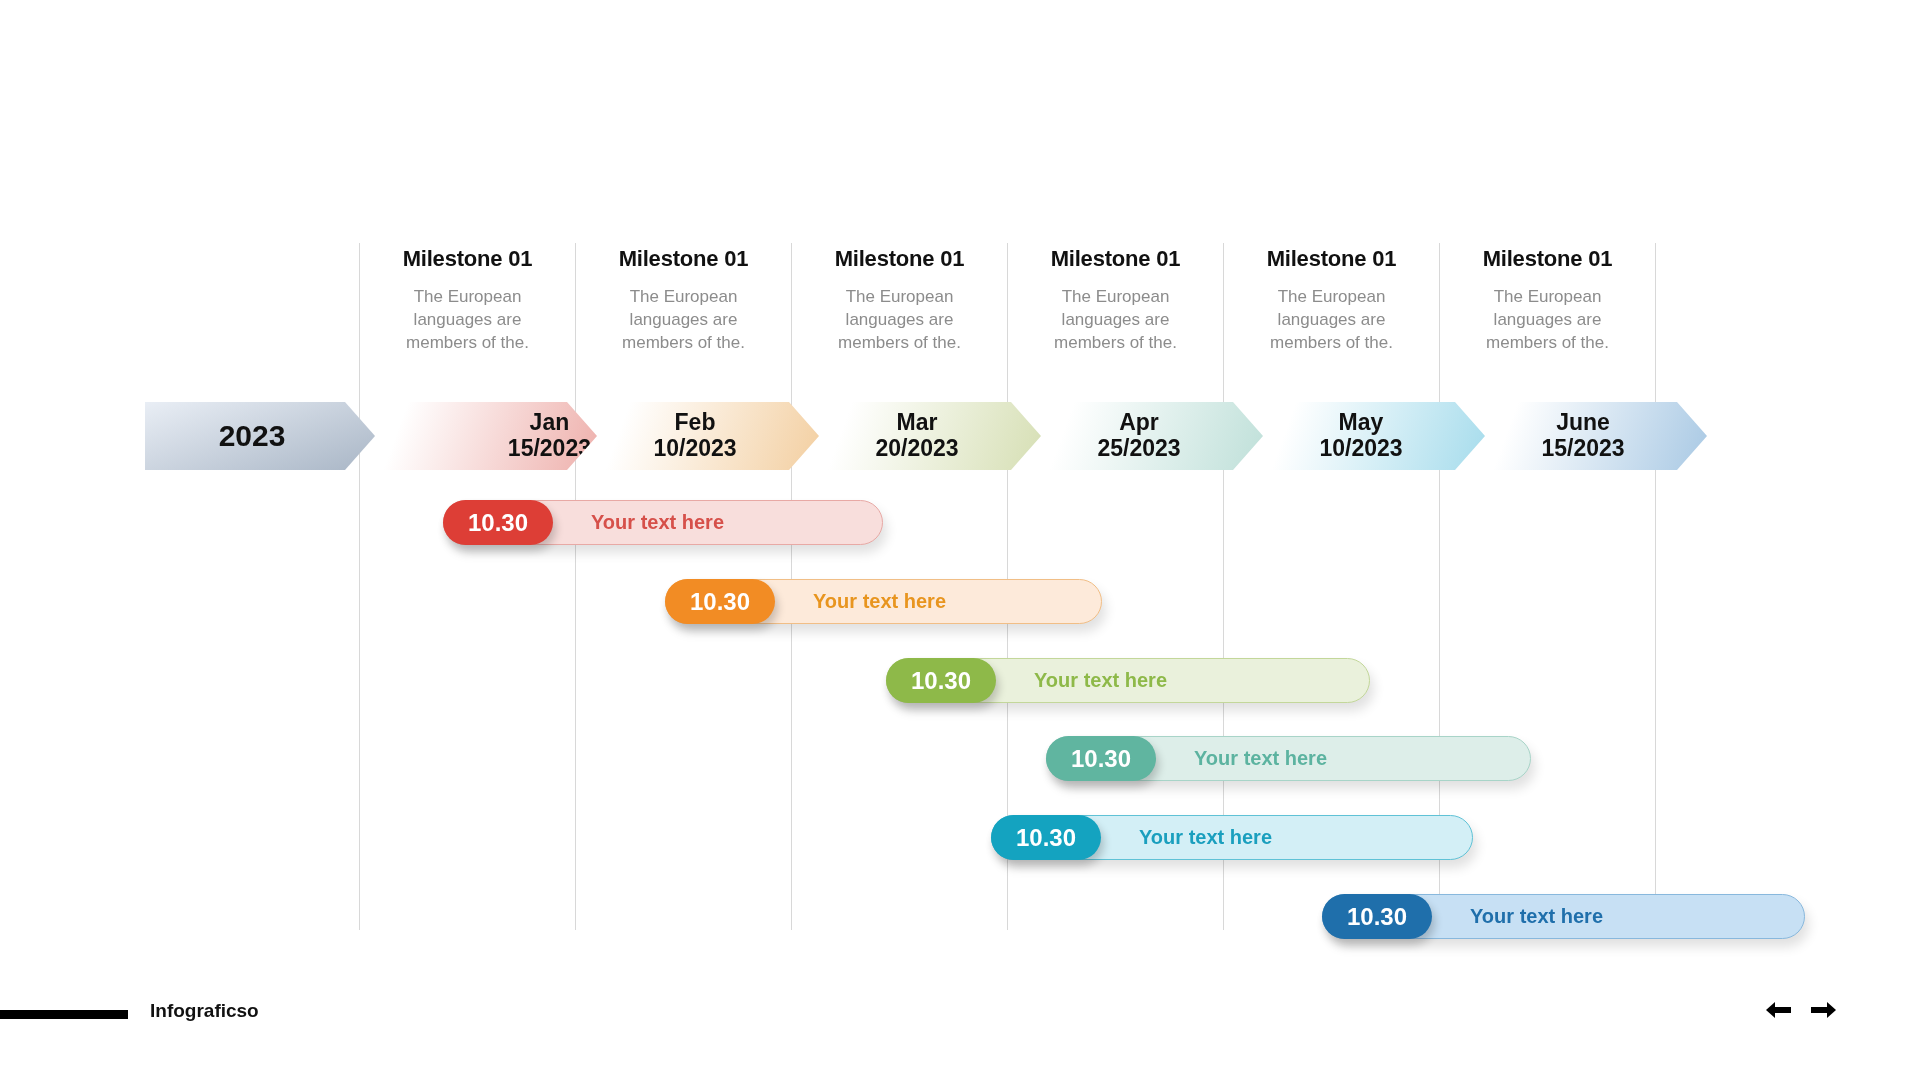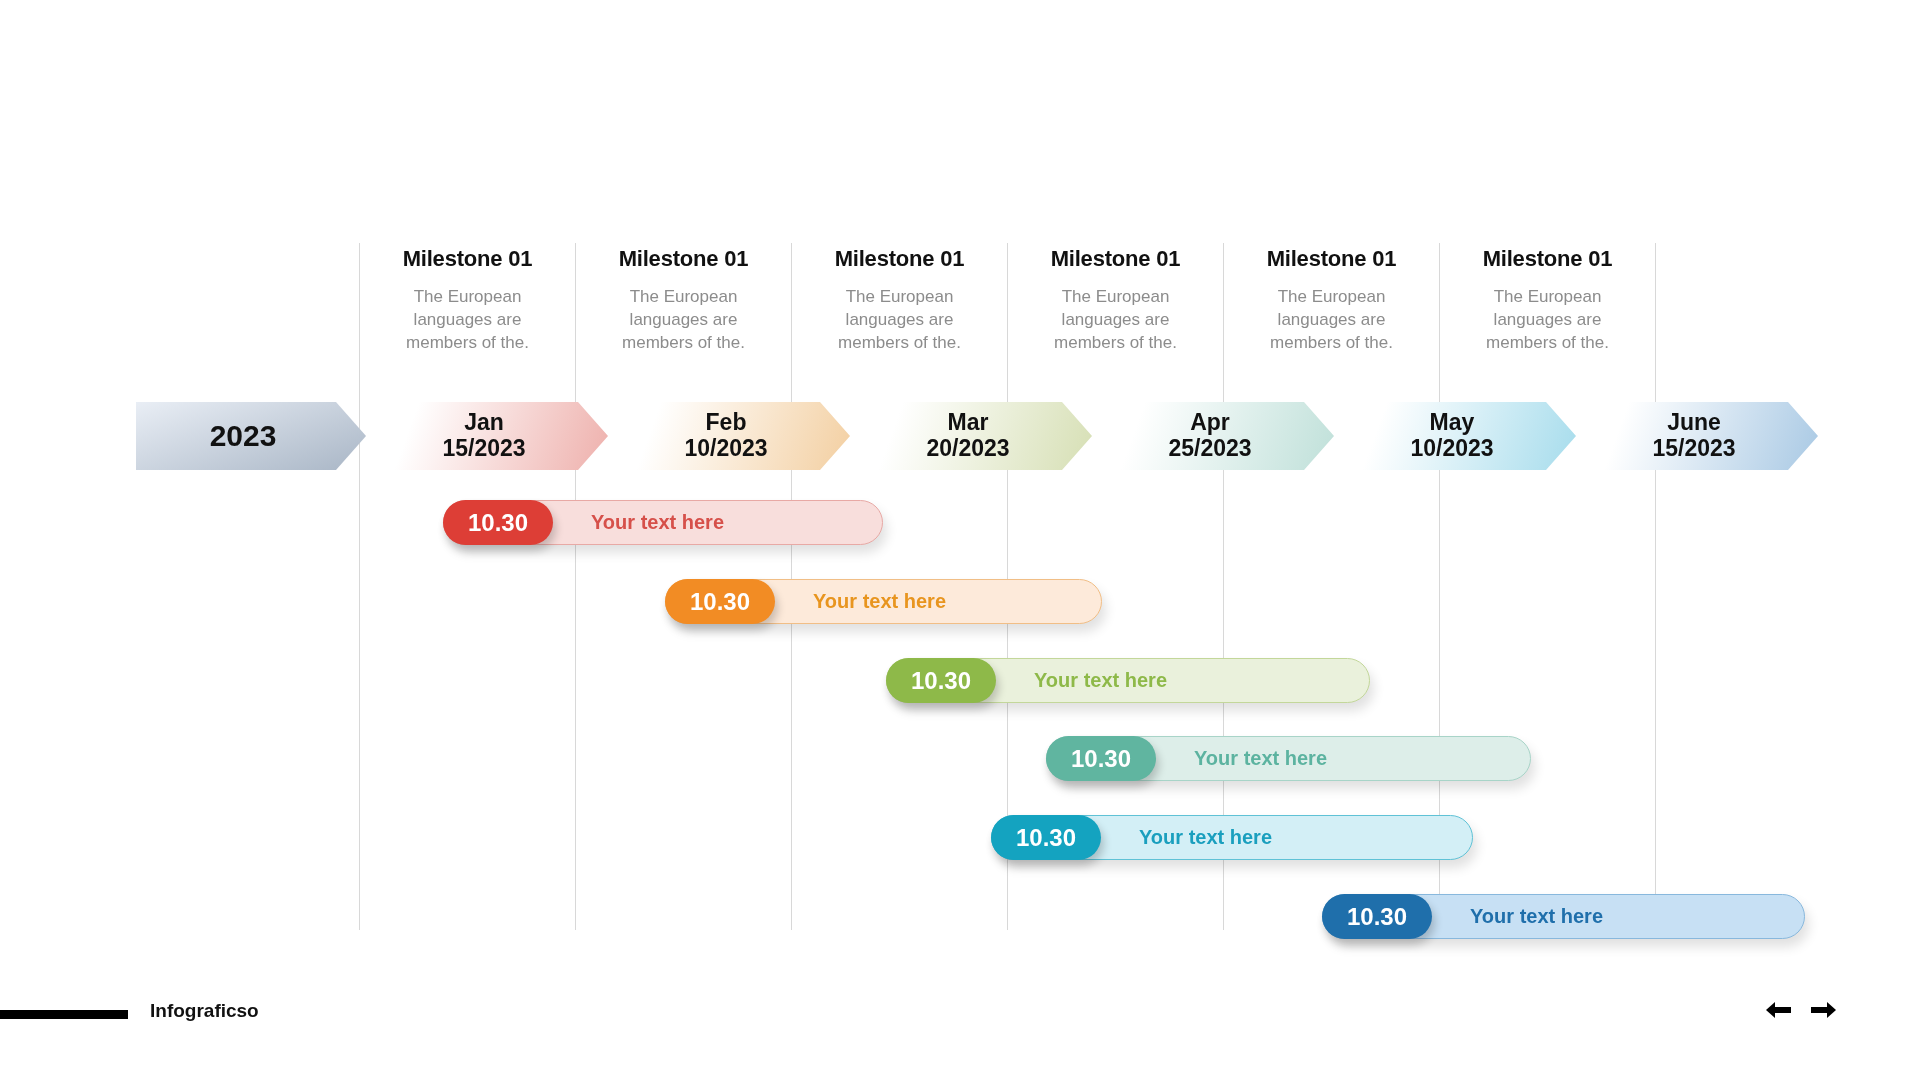--- a/index.html
+++ b/index.html
@@ -84,25 +84,24 @@
     font-size: 17px;
     color: #8c8c8c;
     line-height: 1.35;
     padding: 0 14px;
   }
 
   
   .chevron-row {
     position: absolute;
     top: 402px;
-    left: 136px;
+    left: 145px;
     height: 68px;
     display: flex;
     align-items: stretch;
-    gap: 20px;
   }
   .chev {
     position: relative;
     height: 68px;
     display: flex;
     align-items: center;
     justify-content: center;
     margin-right: 2px;
     filter: drop-shadow(2px 5px 5px rgba(0,0,0,0.16));
   }
@@ -251,21 +250,21 @@
       <div class="ms-col">
         <div class="ms-title">Milestone 01</div>
         <div class="ms-desc">The European languages are members of the.</div>
       </div>
     </div>
 
   <div class="chevron-row" id="chevrons">
       <div class="chev chev-year" style="background: linear-gradient(160deg, rgb(233, 238, 245) 0%, rgb(169, 182, 198) 100%);">
         <div class="chev-label">2023</div>
       </div>
-      <div class="chev chev-month" style="background: linear-gradient(110deg, rgb(255, 255, 255) 0%, rgb(255, 255, 255) 18%, rgb(238, 176, 172) 100%);">
+      <div class="chev chev-month" style="background: linear-gradient(110deg, rgb(255, 255, 255) 0%, rgb(255, 255, 255) 18%, rgb(238, 176, 172) 100%); justify-content: flex-end;">
         <div class="chev-label">
           <span class="m">Jan</span>
           <span class="d">15/2023</span>
         </div>
       </div>
       <div class="chev chev-month" style="background: linear-gradient(110deg, rgb(255, 255, 255) 0%, rgb(255, 255, 255) 18%, rgb(243, 207, 161) 100%);">
         <div class="chev-label">
           <span class="m">Feb</span>
           <span class="d">10/2023</span>
         </div>

